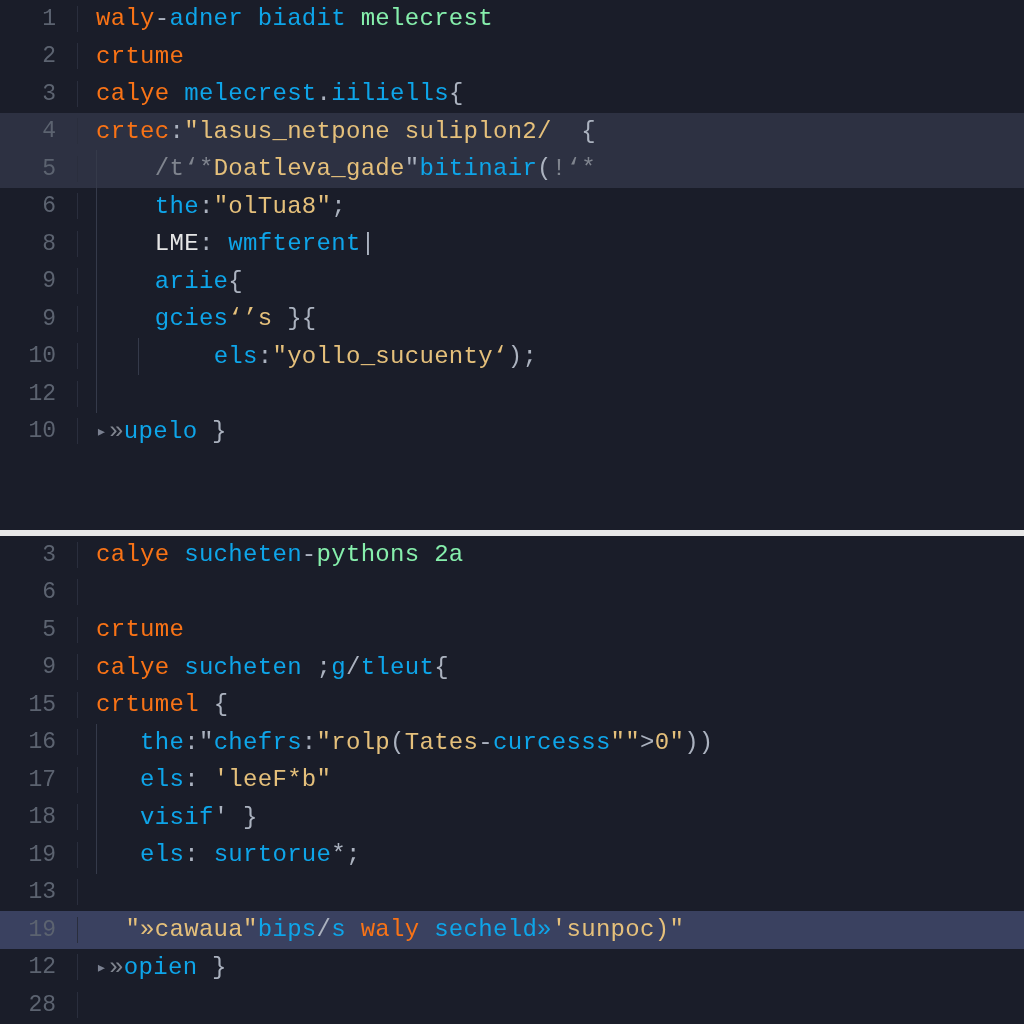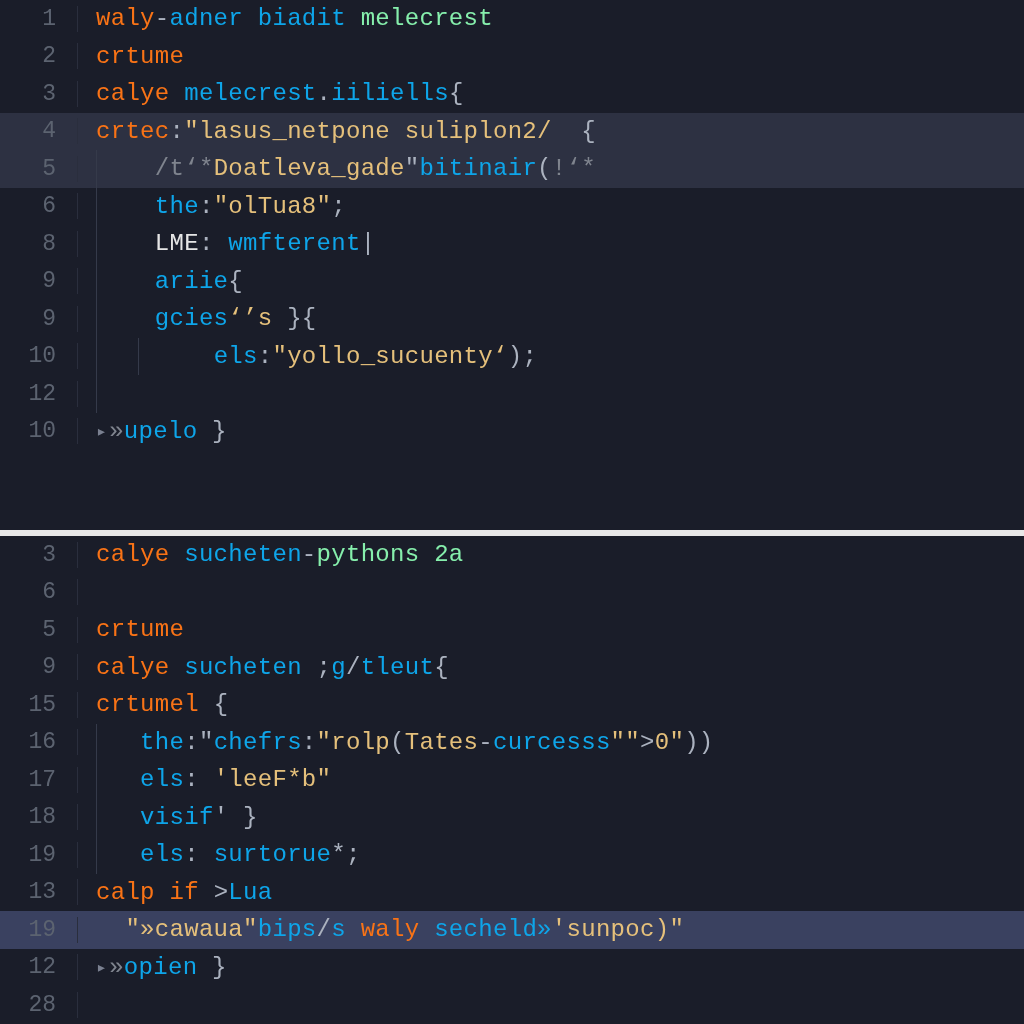--- a/index.html
+++ b/index.html
@@ -176,21 +176,20 @@
       <div class="gutter">18</div>
       <div class="code"><span class="w">   </span><span class="fn">visif</span><span class="p">' }</span></div>
     </div>
     <div class="line">
       <div class="indent-guide ig1"></div>
       <div class="gutter">19</div>
       <div class="code"><span class="w">   </span><span class="fn">els</span><span class="p">: </span><span class="fn">surtorue</span><span class="p">*; </span></div>
     </div>
     <div class="line">
       <div class="gutter">13</div>
-      <div class="code"><span class="k">calp </span><span class="k">if </span><span class="p">&gt;</span><span class="fn">Lua</span></div>
     </div>
     <div class="line sel">
       <div class="gutter">19</div>
       <div class="code"><span class="w">  </span><span class="s">"»cawaua"</span><span class="fn">bips</span><span class="p">/</span><span class="fn">s </span><span class="k">waly </span><span class="fn">secheld»</span><span class="s">'sunpoc)"</span></div>
     </div>
     <div class="line">
       <div class="gutter">12</div>
       <div class="code"><span class="cursor-mark">▸</span><span class="c">»</span><span class="fn">opien </span><span class="p">}</span></div>
     </div>
     <div class="line">

